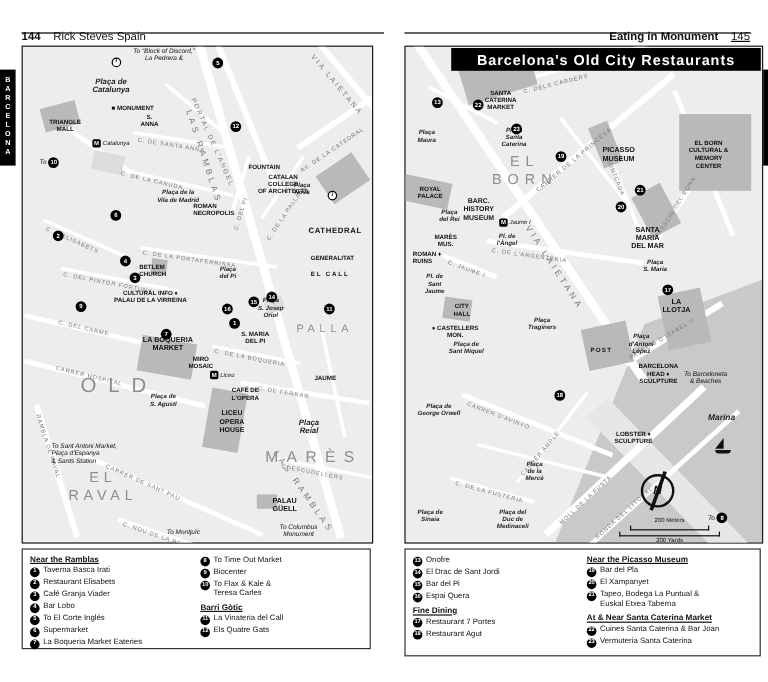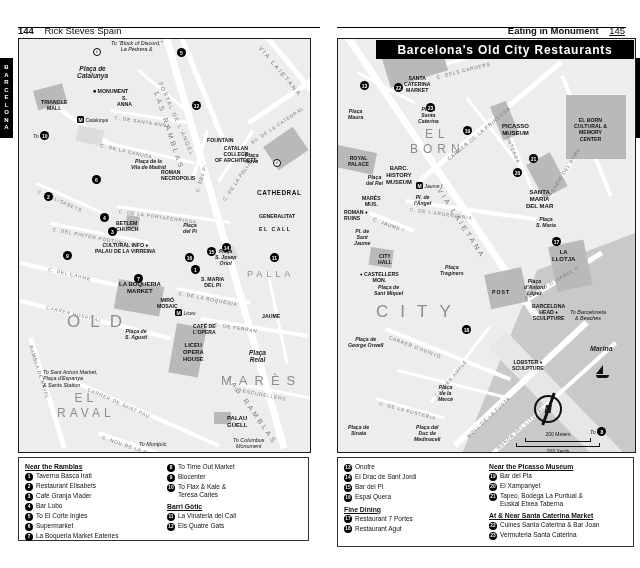--- a/index.html
+++ b/index.html
@@ -376,21 +376,20 @@
         <div class="street-label" style="left: 98px; top: 36px; transform: rotate(-14deg);">C. DELS CARDERS</div>
         <div class="street-label" style="left: 36px; top: 178px; transform: rotate(20deg);">C. JAUME I</div>
         <div class="street-label" style="left: 52px; top: 296px; transform: rotate(21deg);">CARRER D'AVINYÓ</div>
         <div class="street-label" style="left: 96px; top: 356px; transform: rotate(-50deg);">CARRER AMPLE</div>
         <div class="street-label" style="left: 186px; top: 258px; transform: rotate(-31deg);">PASSEIG D'ISABEL II</div>
         <div class="street-label" style="left: 128px; top: 396px; transform: rotate(-43deg);">MOLL DE LA FUSTA</div>
         <div class="street-label" style="left: 158px; top: 408px; transform: rotate(-42deg);">RONDA DEL LITORAL</div>
         <div class="street-label" style="left: 42px; top: 362px; transform: rotate(15deg);">C. DE LA FUSTERIA</div>
         <div class="area-label" style="left: 72px; top: 88px; font-size: 12px; letter-spacing: 5px; text-align: center;">EL
 BORN</div>
-        <div class="area-label" style="left: 38px; top: 262px; font-size: 17px; letter-spacing: 12px;">CITY</div>
         <div class="place-label" style="left: 66px; top: 36px; text-align: center;">SANTA
 CATERINA
 MARKET</div>
         <div class="place-label" style="left: 164px; top: 84px; font-size: 6px; text-align: center;">PICASSO
 MUSEUM</div>
         <div class="place-label" style="left: 236px; top: 78px; text-align: center;">EL BORN
 CULTURAL &amp;
 MEMORY
 CENTER</div>
         <div class="place-label" style="left: 10px; top: 116px; text-align: center;">ROYAL

